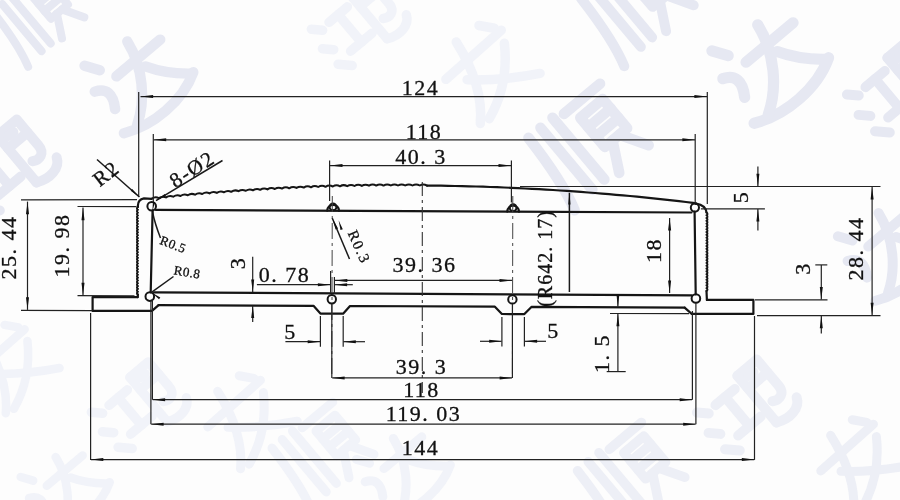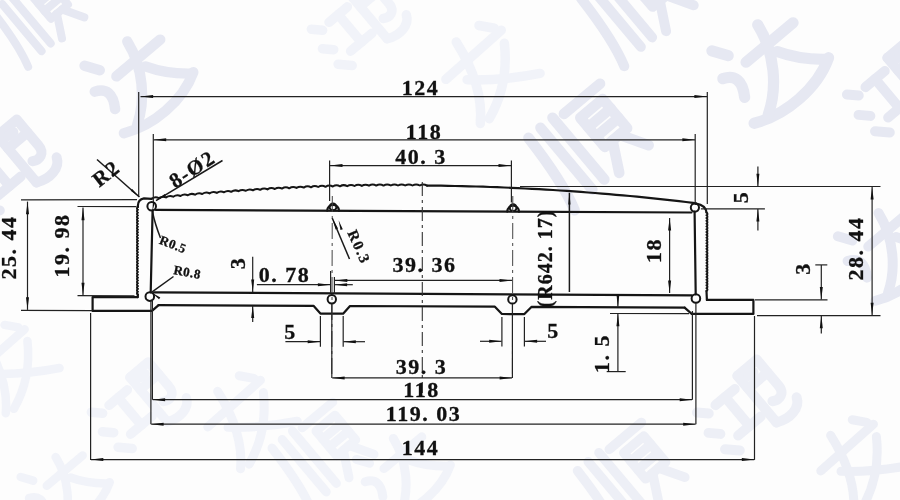--- a/index.html
+++ b/index.html
@@ -1,16 +1,16 @@
 <!DOCTYPE html>
 <html><head>
 <meta charset="utf-8">
 <style>
 html,body{margin:0;padding:0;background:#fdfdfd;}
-#page{width:900px;height:500px;position:relative;overflow:hidden;background:#fdfdfd;font-weight:bold;}
+#page{width:900px;height:500px;position:relative;overflow:hidden;background:#fdfdfd;}
 </style>
 </head>
 <body>
 
 <div id="page">
 <svg width="900" height="500" viewBox="0 0 900 500">
 
 <g>
 
 <g transform="translate(36,18) rotate(-40) scale(0.850) translate(-50,-50)" stroke="#e6e8f2" stroke-width="9.5" fill="none" stroke-linecap="round" stroke-linejoin="round">

